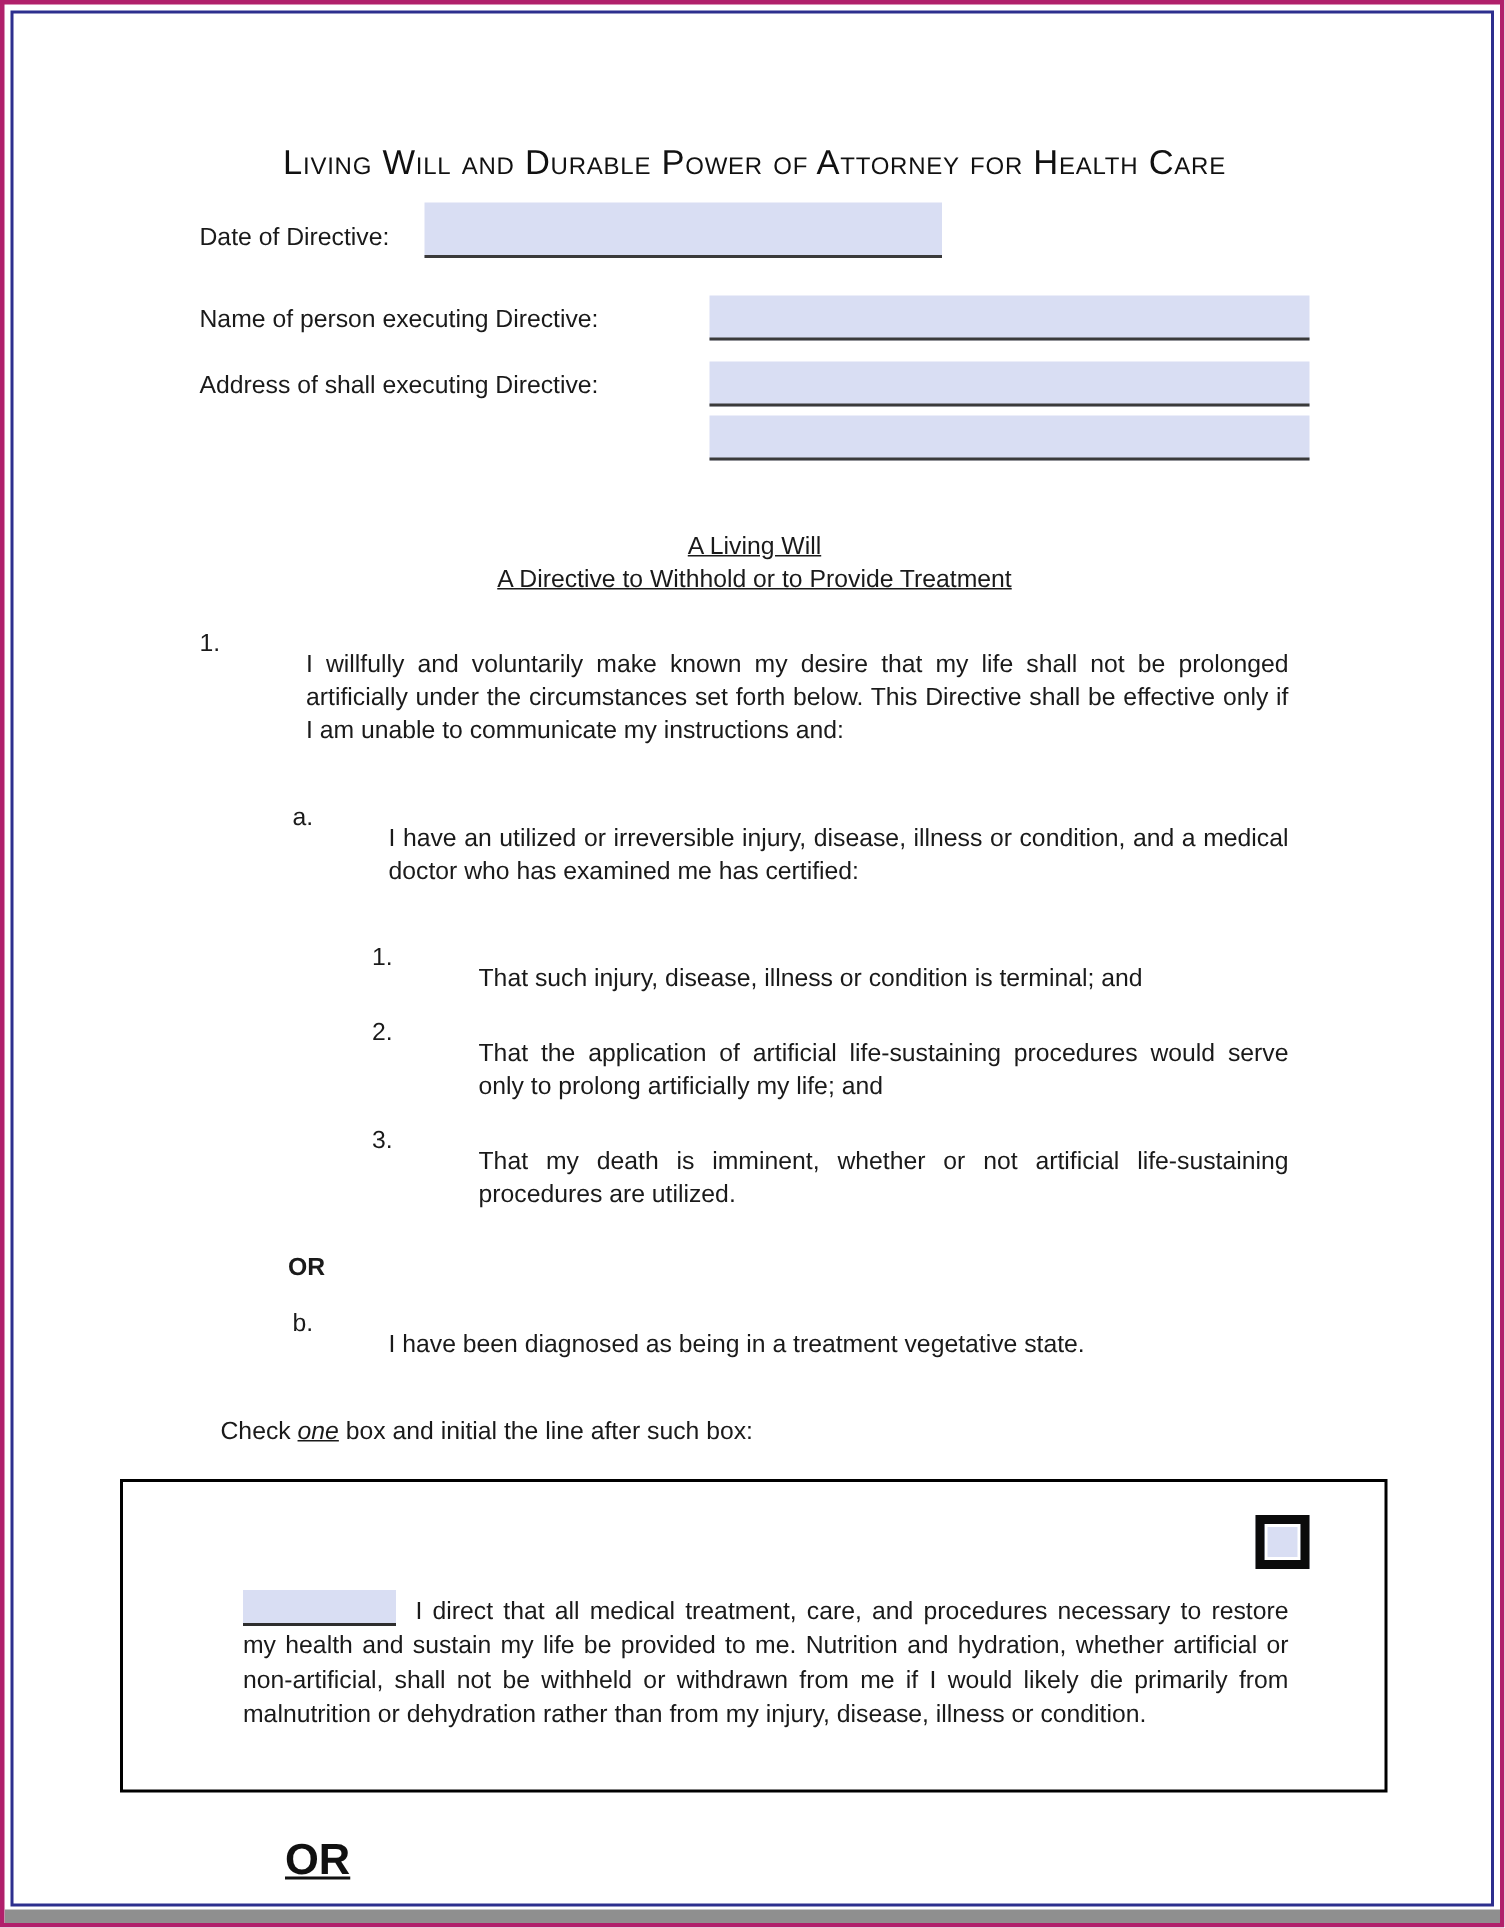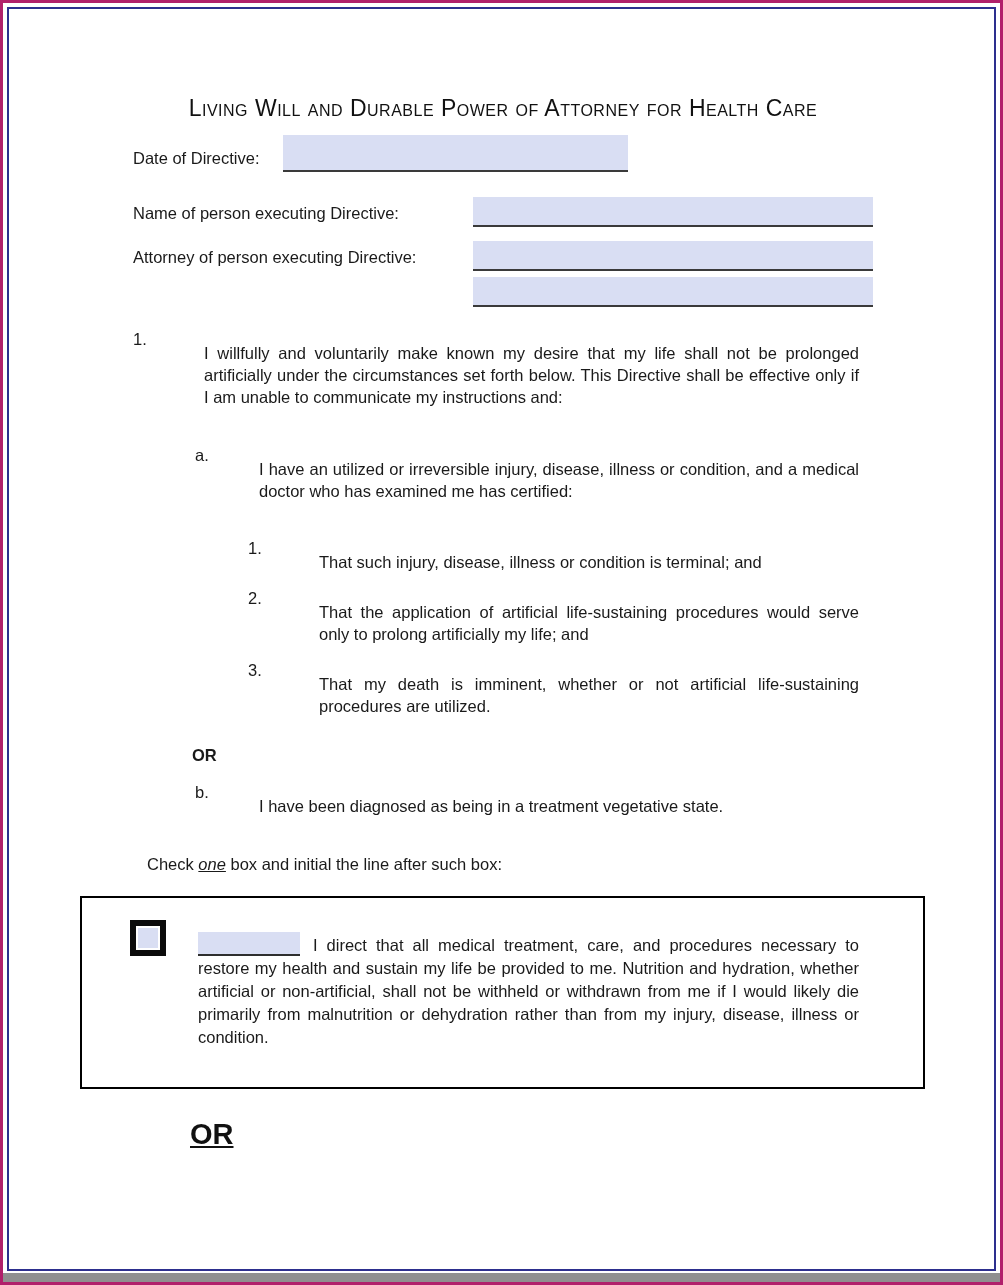--- a/index.html
+++ b/index.html
@@ -63,21 +63,21 @@
   .or-mid{margin:13px 0 0 59px;font-weight:bold;margin-top:13px;}
   .item-b{margin-top:15px;}
   .para{margin-top:22px;}
   .check-line{margin-top:22px;}
   .underline{text-decoration:underline;font-style:italic;}
 
   .option-box{
     margin:21px -52px 0 -53px;
     border:2px solid #000;
     padding:20px 50px 24px 48px;
-    display:flex;align-items:flex-start;
+    display:flex;align-items:flex-end;flex-direction:column;
   }
   .checkbox{
     display:inline-block;width:24px;height:24px;
     border:6px solid #0b0b0b;background:var(--field-fill);
     box-shadow:inset 0 0 0 2px #ffffff;
     margin-top:2px;flex-shrink:0;cursor:pointer;
   }
   .option-text{flex:1;margin-left:32px;line-height:23px;}
   .initial-line{
     display:inline-block;width:102px;height:24px;
@@ -102,27 +102,31 @@
         <span class="field-label">Date of Directive:</span>
         <span class="field-input input-date"></span>
       </div>
 
       <div class="field-row row-name">
         <span class="field-label">Name of person executing Directive:</span>
         <span class="field-input input-right"></span>
       </div>
 
       <div class="field-row row-address">
-        <span class="field-label">Attorney of person executing Directive:</span>
+        <span class="field-label">Address of shall executing Directive:</span>
         <span class="field-input input-right"></span>
       </div>
       <div class="field-row row-address2">
         <span class="field-input input-right"></span>
       </div>
 
+      <div class="section-headings">
+        <div class="heading-u">A Living Will</div>
+        <div class="heading-u">A Directive to Withhold or to Provide Treatment</div>
+      </div>
 
       <div class="li level1">
         <span class="marker">1.</span>
         <p class="just">I willfully and voluntarily make known my desire that my life shall not be prolonged artificially under the circumstances set forth below.  This Directive shall be effective only if I am unable to communicate my instructions and:</p>
       </div>
 
       <div class="li level2">
         <span class="marker">a.</span>
         <p class="just">I have an utilized or irreversible injury, disease, illness or condition, and a medical doctor who has examined me has certified:</p>
       </div>

